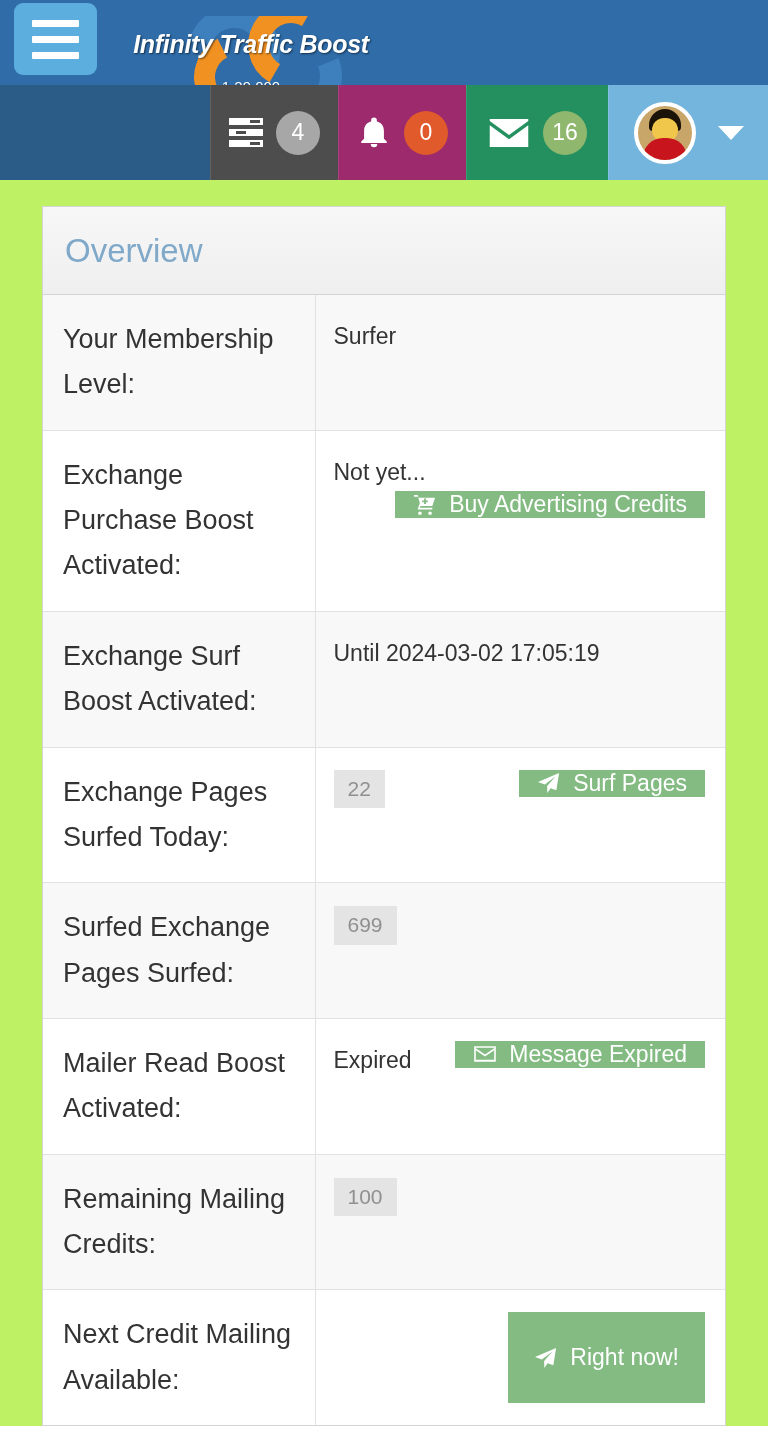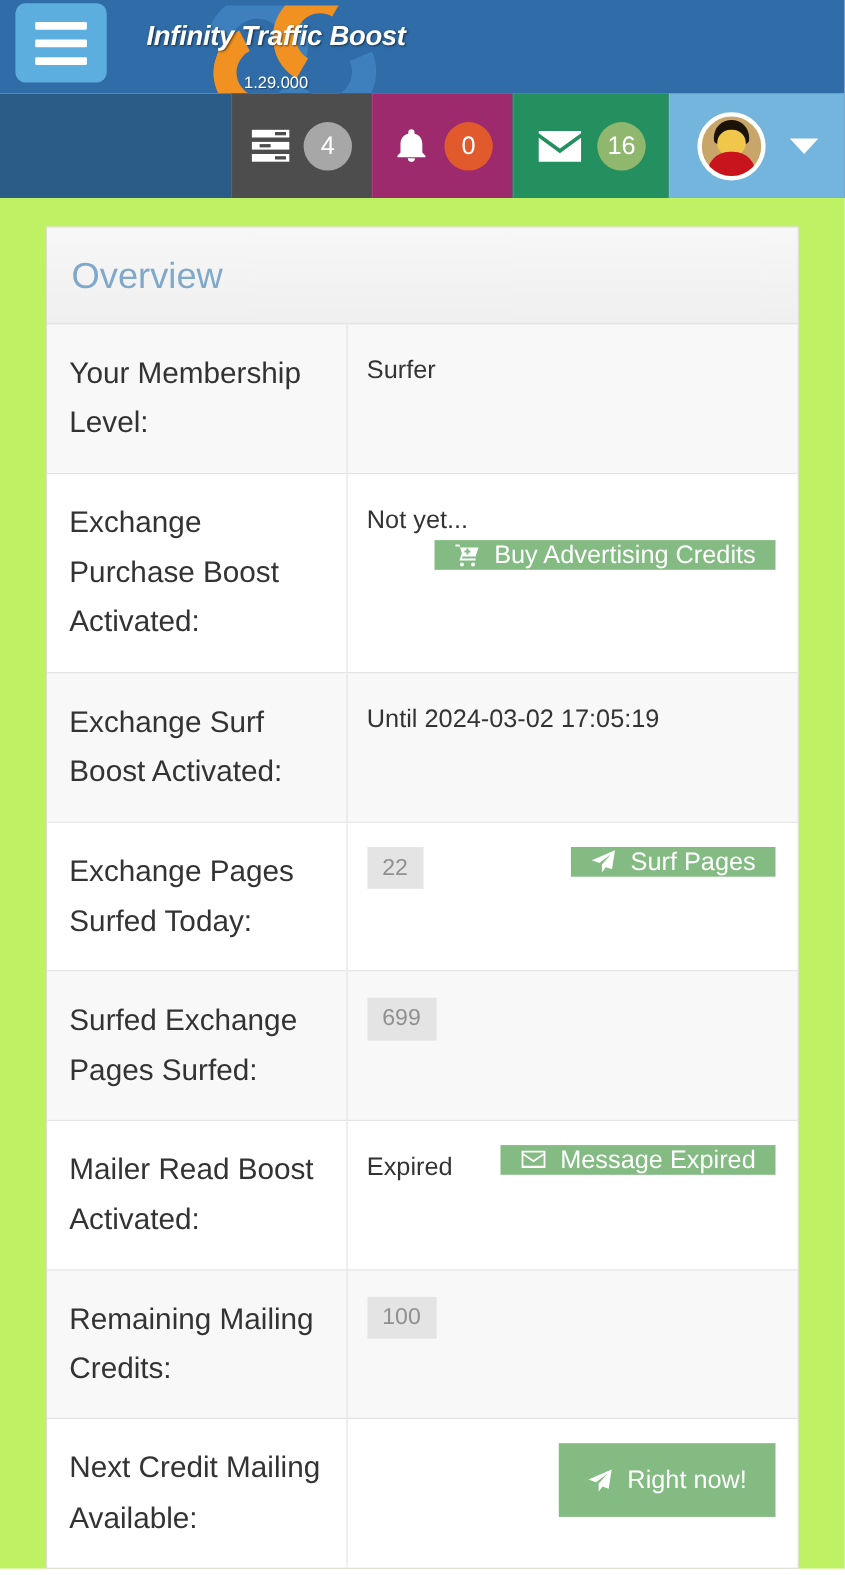--- a/index.html
+++ b/index.html
@@ -39,21 +39,21 @@
     display: block;
     width: 47px;
     height: 7px;
     background: #ffffff;
     border-radius: 1px;
   }
 
   .brand {
     position: absolute;
     left: 116px;
-    top: 5px;
+    top: 16px;
     width: 270px;
     height: 85px;
   }
   .brand-logo {
     position: absolute;
     left: 0; top: 0;
     width: 270px; height: 85px;
     overflow: hidden;
   }
   .inf-loop {
@@ -434,21 +434,21 @@
         <tr>
           <td class="k">Remaining Mailing Credits:</td>
           <td class="v tall">
             <span class="chip">100</span>
           </td>
         </tr>
 
         <tr>
           <td class="k">Next Credit Mailing Available:</td>
           <td class="v">
-            <button class="btn btn-right" style="padding:20px 26px;text-align:center;">
+            <button class="btn btn-right" style="padding:32px 26px;text-align:center;">
               <svg class="bsvg" viewBox="0 0 24 24">
                   <path d="M23 1 0 11l7.5 2.6L19 5 10 15.2l.1 7.8 3.7-5.2L20 20 23 1z"></path>
                 </svg>
               <span>Right now!</span>
             </button>
             <div class="clear"></div>
           </td>
         </tr>
 
       </tbody>

